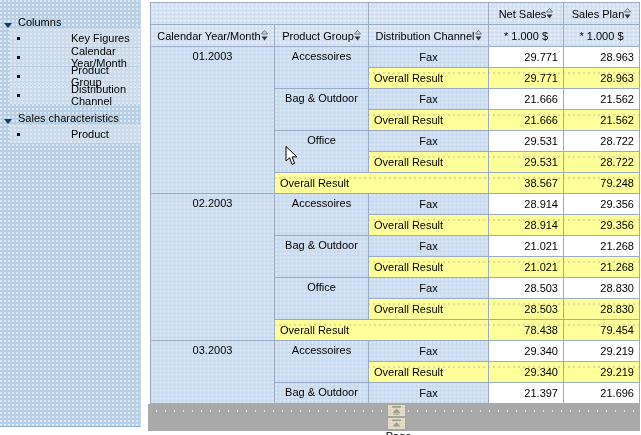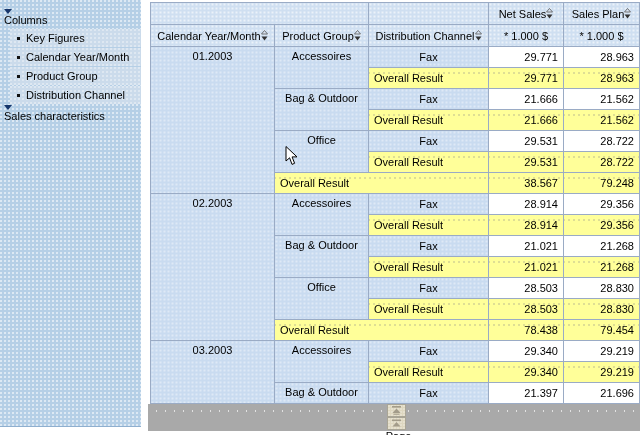--- a/index.html
+++ b/index.html
@@ -11,28 +11,29 @@
   }
   
   .sidebar{
     position:absolute;left:0;top:0;width:141px;height:427px;
     box-sizing:border-box;padding-top:9px;
     background-color:#b5cfe6;
     background-image:radial-gradient(circle at 1px 1px, rgba(255,255,255,.55) .7px, transparent 1.1px);
     background-size:4px 4px;
     border-bottom:1px solid #8fafcf;
   }
-  .section-header{height:19px;display:flex;align-items:flex-start;padding-left:4px;cursor:default;flex-direction:column;}
+  .section-header{height:19px;display:flex;align-items:flex-end;padding-left:4px;cursor:default;}
   .tri{width:0;height:0;border-left:4px solid transparent;border-right:4px solid transparent;
        border-top:5px solid #16366b;margin-right:6px;flex:0 0 auto;}
   .side-item{
     height:18px;margin:1px 0 1px 10px;display:flex;align-items:center;padding-left:7px;
     background-color:#cbdbeb;
     background-image:radial-gradient(circle at 1px 1px, rgba(255,255,255,.5) .6px, transparent 1px);
     background-size:4px 4px;
+    gap:45px;
   }
   .bullet{width:3px;height:3px;background:#111;margin-right:6px;flex:0 0 auto;}
   
   .table-wrap{position:absolute;left:150px;top:2px;}
   table{border-collapse:collapse;table-layout:fixed;width:489px;}
   th,td{
     border:1px solid #9aabc5;
     padding:0 5px;height:21px;box-sizing:border-box;
     font-weight:normal;font-size:11px;white-space:nowrap;overflow:hidden;
     vertical-align:middle;
@@ -108,20 +109,24 @@
     <span class="bullet"></span>
     <span>Product Group</span>
   </div>
   <div class="side-item">
     <span class="bullet"></span>
     <span>Distribution Channel</span>
   </div>
   <div class="section-header">
     <span class="tri"></span>
     <span>Sales characteristics</span>
+  </div>
+  <div class="side-item">
+    <span class="bullet"></span>
+    <span>Product</span>
   </div>
 </div>
 
 <div class="table-wrap">
 <table>
   <colgroup>
     <col style="width:124px">
         <col style="width:94px">
         <col style="width:120px">
     <col style="width:75px">

